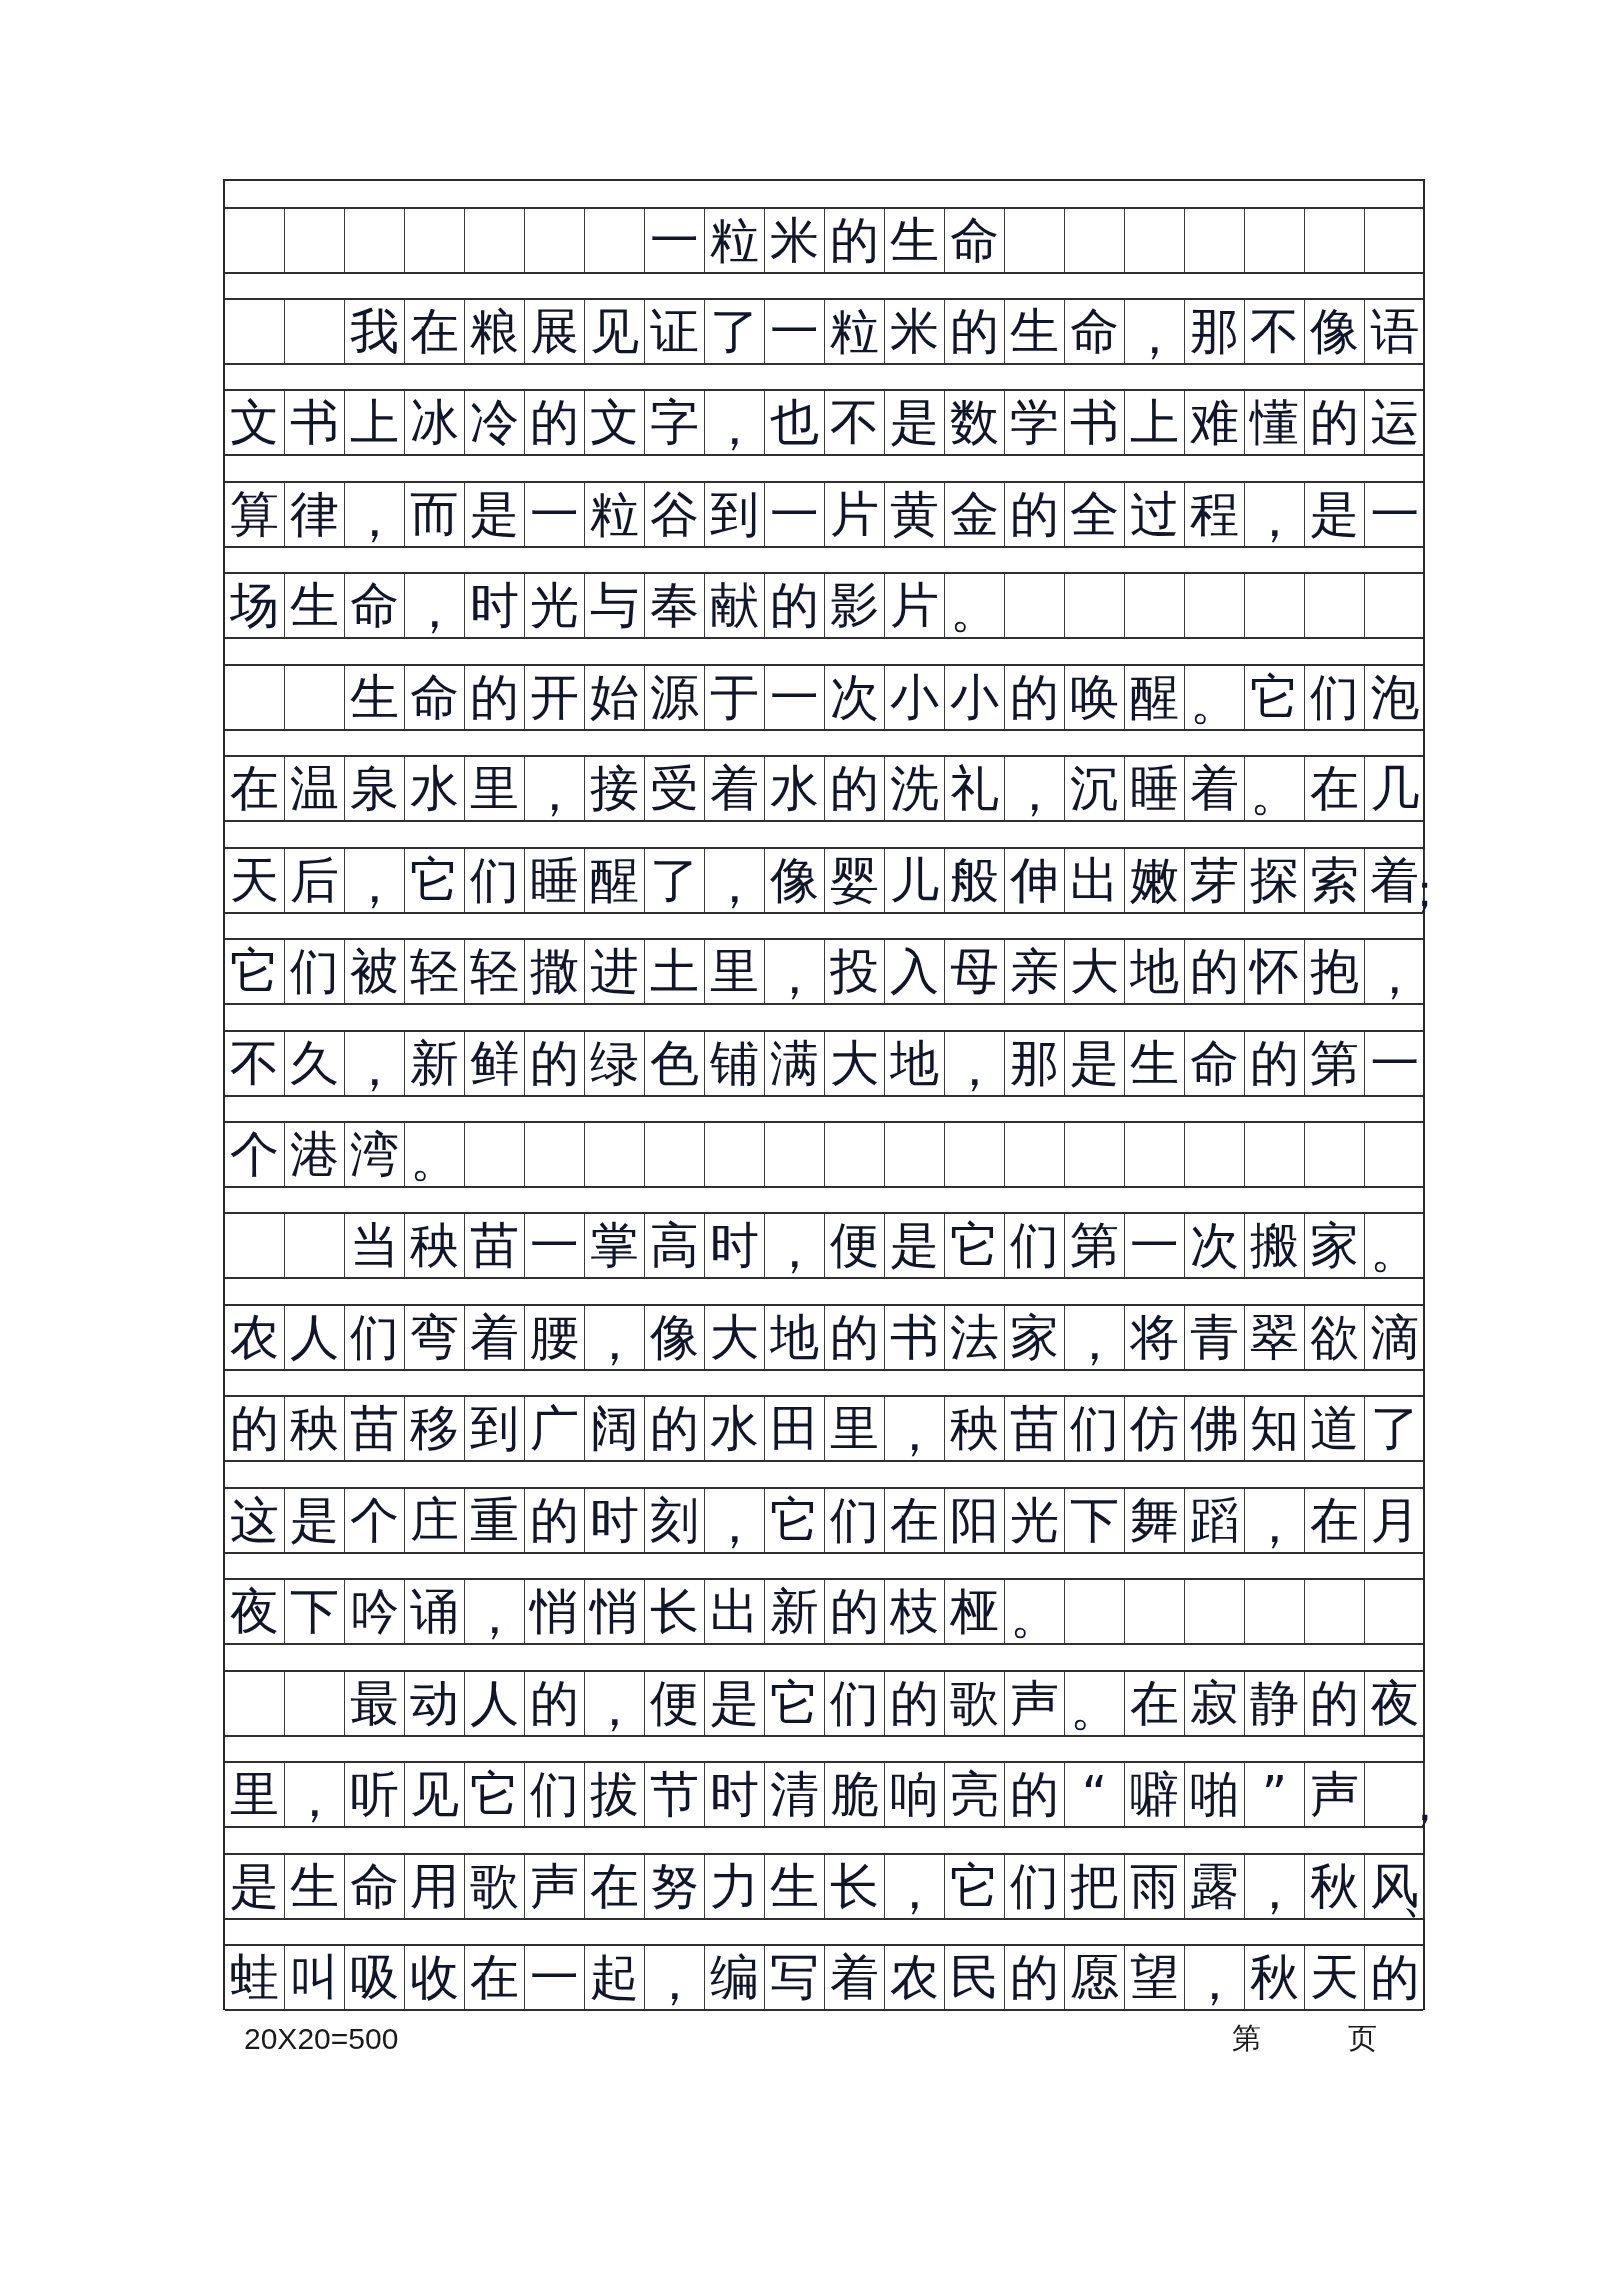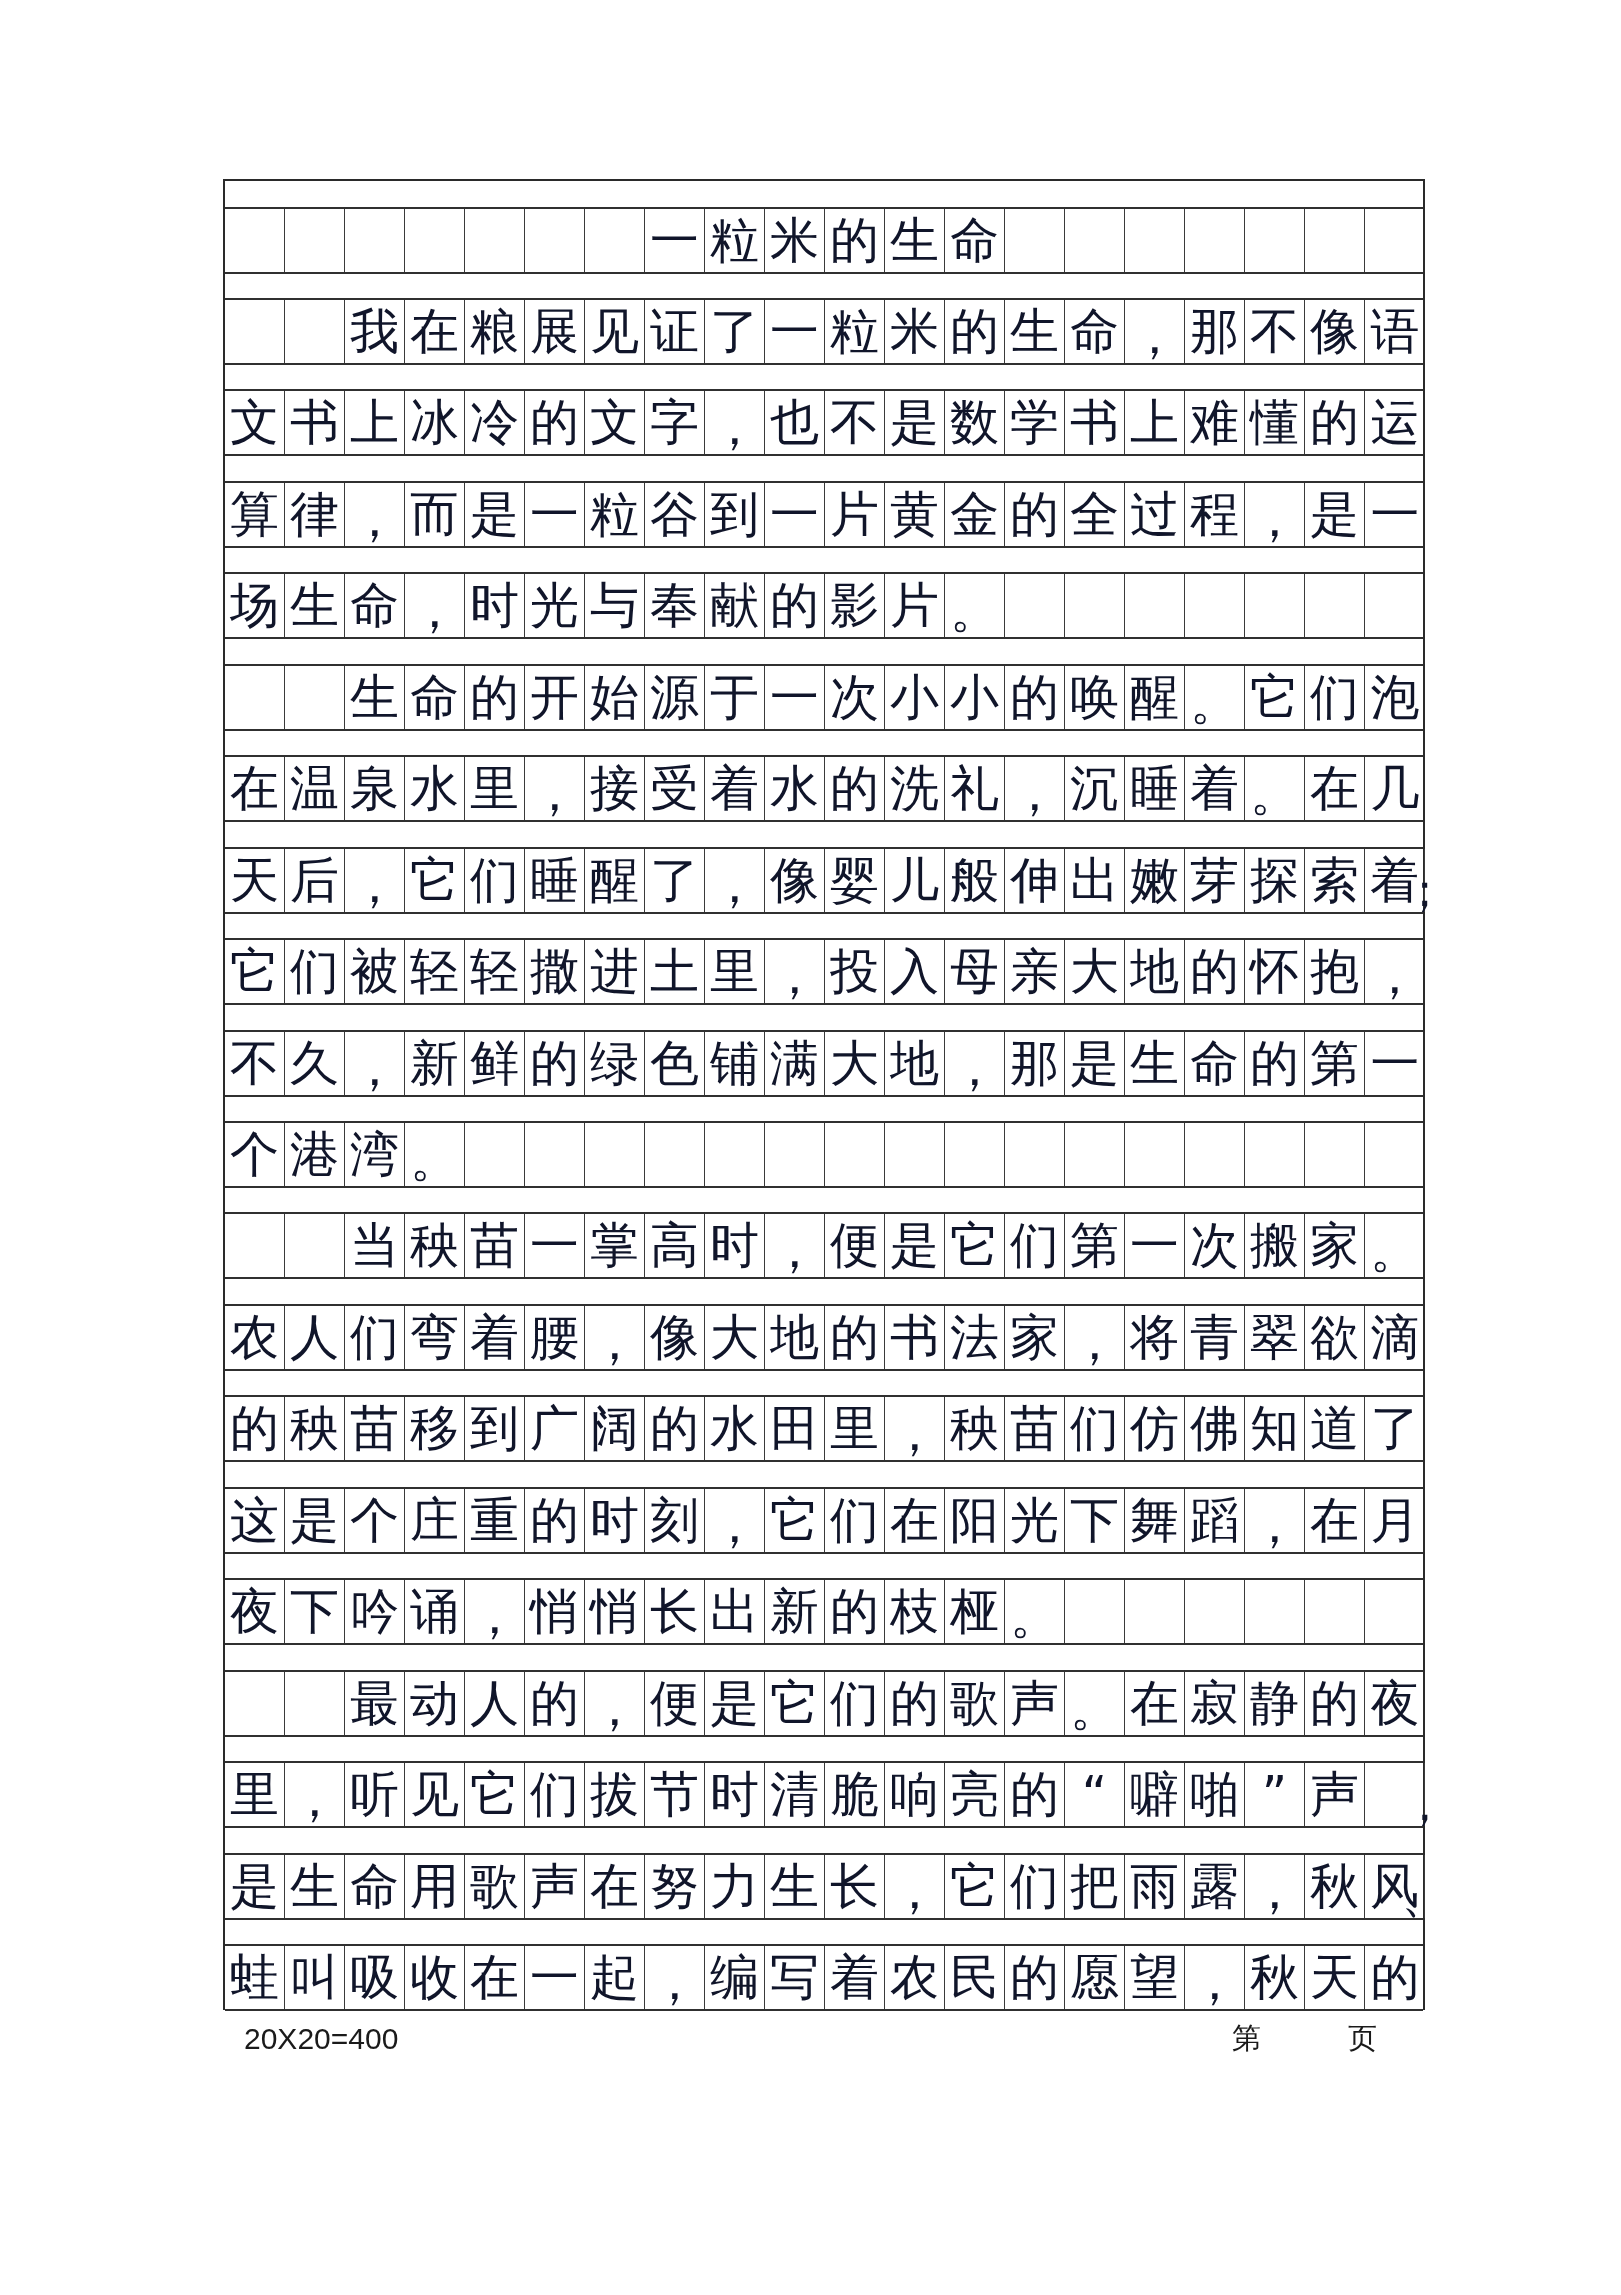--- a/index.html
+++ b/index.html
@@ -468,16 +468,16 @@
       <div class="cell">的</div>
       <div class="cell">愿</div>
       <div class="cell">望</div>
       <div class="cell punct">，</div>
       <div class="cell">秋</div>
       <div class="cell">天</div>
       <div class="cell">的</div>
     </div>
   </div>
 
-<div class="footer-count">20X20=400</div>
+<div class="footer-count">20X20=500</div>
 <div class="footer-page-a">第</div>
 <div class="footer-page-b">页</div>
 
 
 </body></html>

